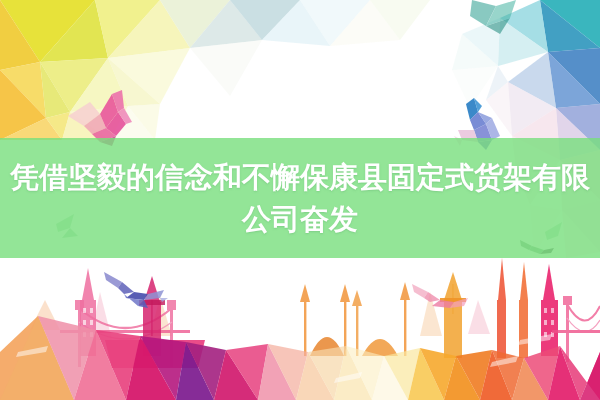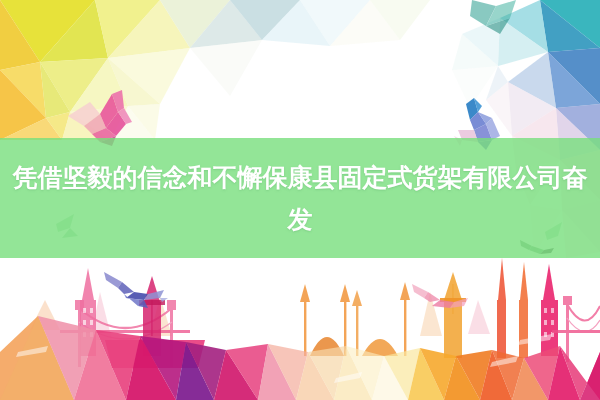--- a/index.html
+++ b/index.html
@@ -14,21 +14,21 @@
     position:absolute;left:0;top:138px;width:600px;height:120px;
     background:rgba(120,222,125,0.80);
     display:flex;align-items:center;justify-content:center;
     box-sizing:border-box;padding:0 6px;
   }
   .band-text{
     width:100%;
     text-align:center;
     color:#ffffff;
     font-weight:bold;
-    font-size:25px;
+    font-size:29px;
     line-height:42px;
     letter-spacing:0px;
     text-shadow:0 1px 2px rgba(110,190,120,0.55);
     font-family:"Liberation Sans","DejaVu Sans",sans-serif;
     word-break:break-all;
   }
 </style>
 </head>
 <body>
 

